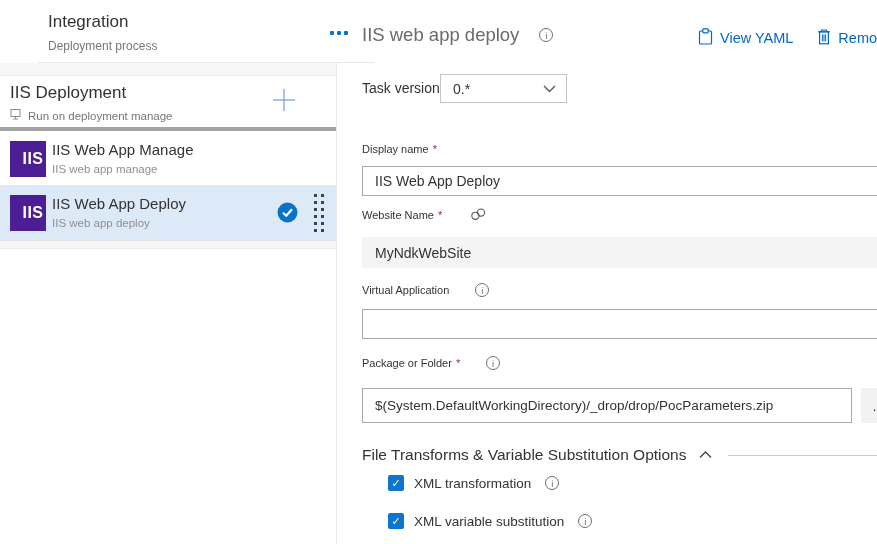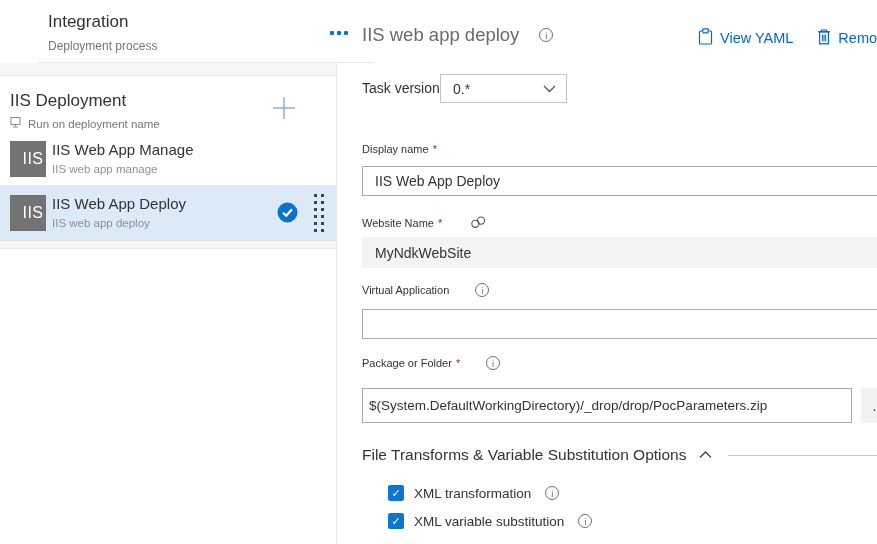--- a/index.html
+++ b/index.html
@@ -18,34 +18,34 @@
   .proc-title { position:absolute; left:10px; top:12px; font-size:17px; color:#333; }
   .proc-sub   { position:absolute; left:10px; top:39px; font-size:12px; color:#767676;text-align:right; }
   .more-btn { position:absolute; left:288px; top:27px; display:flex; gap:3px; padding:4px; cursor:pointer; }
   .more-btn i { width:4px; height:4px; background:#0b72c9; border-radius:1px; }
 
   .band { position:absolute; left:0; width:100%; background:#f6f6f6;
           border-bottom:1px solid #ebebeb; }
   .band1 { top:63px; height:13px; }
   .band2 { top:240px; height:9px; border-top:1px solid #e3e3e3; }
 
-  .group-header { position:absolute; left:0; top:84px; width:100%; height:55px;
-                  border-bottom:1px solid #a3a3a3; background:#fff;text-align:right; }
+  .group-header { position:absolute; left:0; top:76px; width:100%; height:55px;
+                  border-bottom:4px solid #a3a3a3; background:#fff;text-align:right; }
   .group-title { position:absolute; left:10px; top:7px; font-size:17px; color:#333; }
   .group-sub { position:absolute; left:10px; top:33px; display:flex; align-items:center;
                gap:6px; font-size:11.5px; color:#767676; }
   .add-btn { position:absolute; left:270px; top:10px; width:28px; height:28px;
              display:flex; align-items:center; justify-content:center; cursor:pointer; }
 
   .task-row { position:absolute; left:0; width:100%; height:54px; background:#fff; }
   .task-row.r1 { top:132px; border-bottom:1px solid #e8e8e8; }
   .task-row.r2 { top:186px; background:#dceaf8; }
   .task-tile { position:absolute; left:10px; top:9px; width:36px; height:36px;
-               background:#737373; color:#fff; display:flex; align-items:center;
-               justify-content:center; font-size:16px; font-weight:400; letter-spacing:.5px;padding-left:10px; }
+               background:#4c1d95; color:#fff; display:flex; align-items:center;
+               justify-content:center; font-size:16px; font-weight:700; letter-spacing:.5px;padding-left:10px; }
   .task-title { position:absolute; left:52px; top:9px; font-size:15px; color:#333; white-space:nowrap; }
   .task-sub   { position:absolute; left:52px; top:31px; font-size:11.5px; color:#8f8f8f; white-space:nowrap; }
   .task-check { position:absolute; left:277px; top:16px; width:21px; height:21px; cursor:pointer; }
   .drag-handle { position:absolute; left:314px; top:8px; cursor:grab; }
 
   
   .panel-title-row { left:362px; top:24px; display:flex; align-items:center; }
   .panel-title { font-size:18.5px; color:#6a6a6a; white-space:nowrap; }
   .panel-actions { left:698px; top:28px; display:flex; align-items:center; gap:24px; white-space:nowrap; }
   .action { display:flex; align-items:center; gap:7px; color:#0069c8; font-size:14.5px; cursor:pointer; }
@@ -62,39 +62,39 @@
   .tv-select { left:440px; top:74px; width:127px; height:29px; border:1px solid #c4c4c4;
                display:flex; align-items:center; background:#fff; cursor:pointer; }
   .tv-select .val { padding-left:12px; font-size:14px; color:#333; flex:1; }
   .tv-select .chev { margin-right:10px; display:flex; }
 
   .txt-input { position:absolute; height:30px; border:1px solid #a9a9a9; background:#fff;
                font-family:"Liberation Sans", sans-serif; font-size:14px; color:#333;
                padding:0 12px; outline:none; }
   .dn-label { left:362px; top:143px; }
   .dn-input { left:362px; top:166px; width:562px; }
-  .wn-label { left:362px; top:208px;margin-top:8px; }
+  .wn-label { left:362px; top:208px; }
   .link-ic  { margin-left:28px; display:flex; cursor:pointer; }
   .wn-field { left:362px; top:237px; width:562px; height:31px; background:#f4f4f4;
               display:flex; align-items:center; padding-left:13px; font-size:14px; color:#333; }
   .va-label { left:362px; top:283px; }
   .va-input { left:362px; top:309px; width:562px; }
   .pf-label { left:362px; top:356px; }
-  .pf-input { left:362px; top:388px; width:490px; height:35px; font-size:13.5px;padding-left:6px; }
+  .pf-input { left:362px; top:388px; width:490px; height:35px; font-size:13.5px; }
   .browse-btn { left:861px; top:388px; width:36px; height:35px; background:#f2f2f2;
                 border:none; font-size:14px; color:#333; cursor:pointer; }
   .lbl-info { margin-left:26px; }
 
   .section-head { left:362px; top:446px; width:515px; display:flex; align-items:center; cursor:pointer; }
   .section-title { font-size:15.5px; color:#333; white-space:nowrap; }
   .section-head .chev { margin-left:12px; display:flex; }
   .section-rule { flex:1; height:1px; background:#c9c9c9; margin-left:16px; }
 
   .cb-row { display:flex; align-items:center; gap:10px; }
-  .cb1 { left:388px; top:485px; }
+  .cb1 { left:388px; top:475px; }
   .cb2 { left:388px; top:513px; }
   .checkbox { width:16px; height:16px; border-radius:2px; background:#0b77d0;
               display:flex; align-items:center; justify-content:center; cursor:pointer; flex:none; }
   .checkbox::after { content:"✓"; color:#fff; font-size:11px; }
   .cb-label { font-size:13.5px; color:#333; white-space:nowrap; }
   .cb-row .info-i { margin-left:4px; }
 </style>
 </head>
 <body>
 
@@ -117,21 +117,21 @@
   <div class="group-header">
     <div class="group-title">IIS Deployment</div>
     <div class="group-sub">
       <span>
         <svg width="12" height="11" viewBox="0 0 12 11">
             <rect x="1" y="0.5" width="9" height="7" fill="none" stroke="#8a8a8a"></rect>
             <line x1="5.5" y1="7.5" x2="5.5" y2="9.5" stroke="#8a8a8a"></line>
             <line x1="3" y1="10" x2="8" y2="10" stroke="#8a8a8a"></line>
           </svg>
       </span>
-      <span>Run on deployment name</span>
+      <span>Run on deployment manage</span>
     </div>
     <div class="add-btn">
       <svg width="26" height="26" viewBox="0 0 26 26">
           <line x1="13" y1="2" x2="13" y2="24" stroke="#85abd3" stroke-width="1.4"></line>
           <line x1="2" y1="13" x2="24" y2="13" stroke="#85abd3" stroke-width="1.4"></line>
         </svg>
     </div>
   </div>
 
   <div class="task-row r1">

